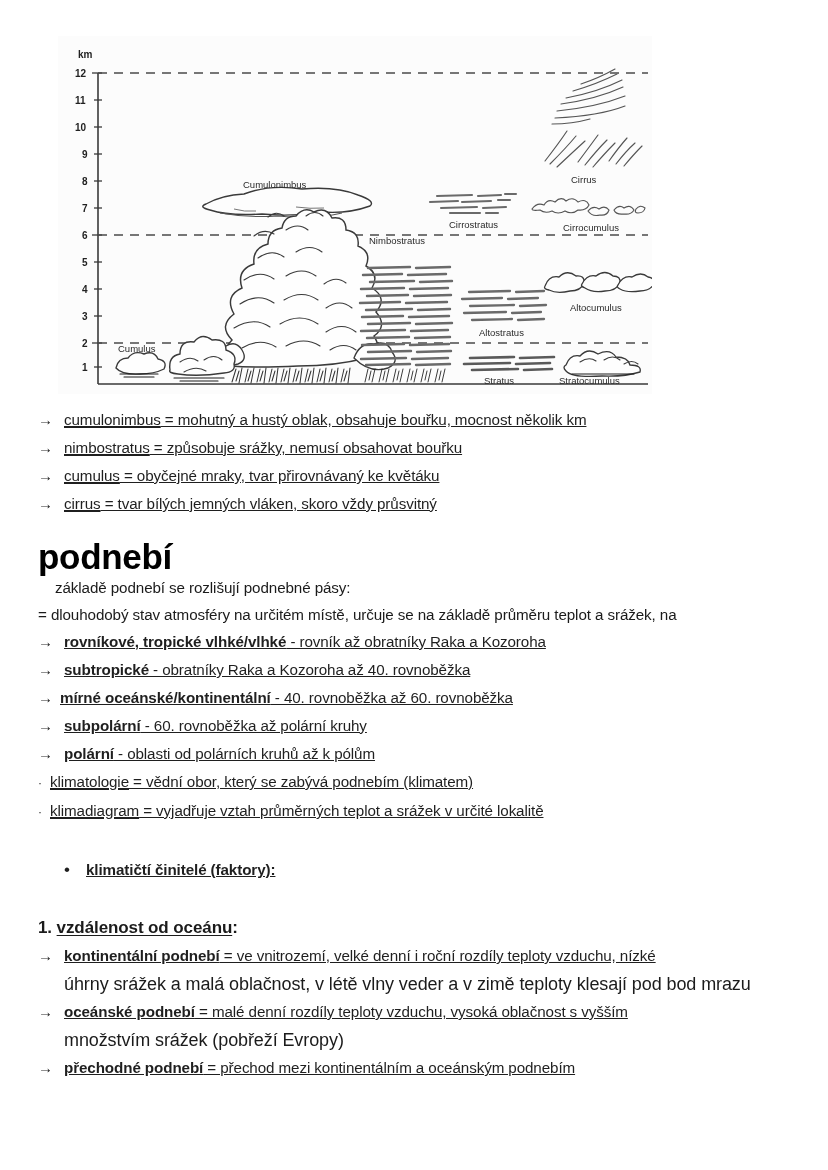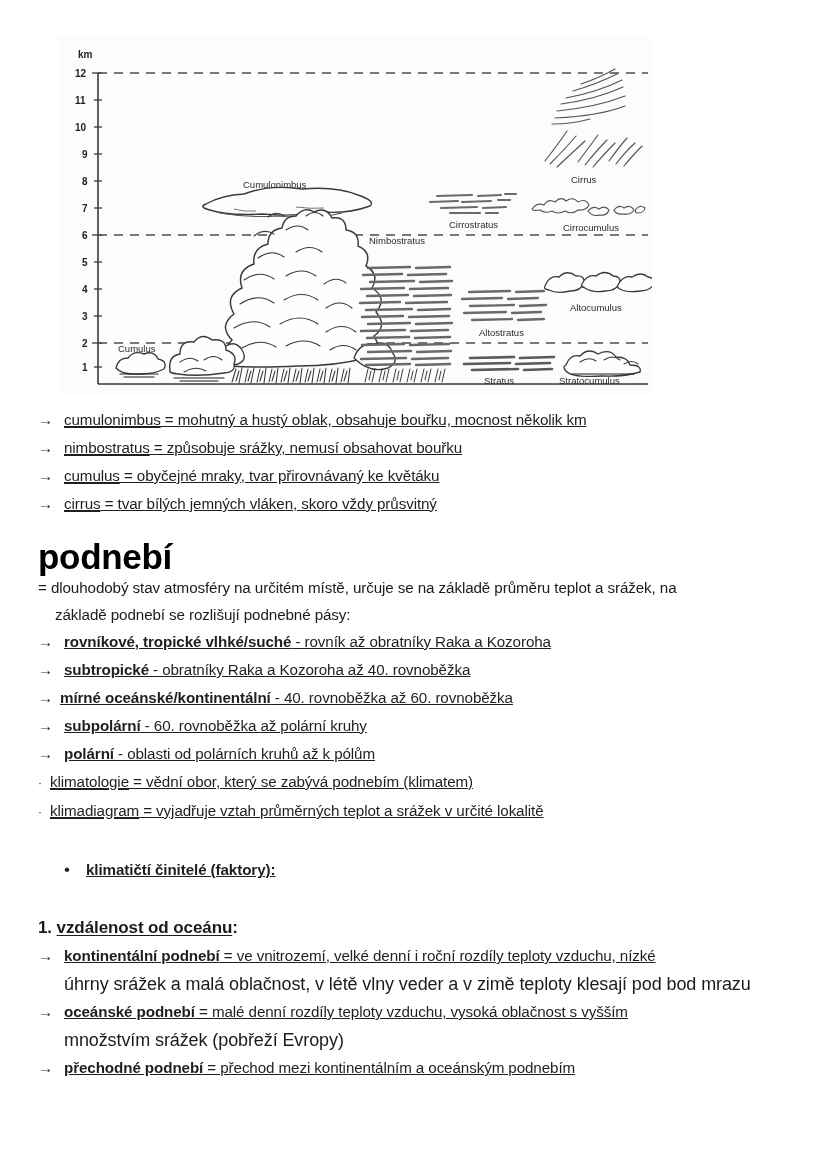--- a/index.html
+++ b/index.html
@@ -414,26 +414,26 @@
   </div>
   <div class="arrow-row">
     <span class="arrow-mark">→</span>
     <span class="txt"><span class="u">cirrus</span><span> = tvar bílých jemných vláken, skoro vždy průsvitný</span></span>
   </div>
 
   <div class="spacer-md"></div>
 
   <div id="heading-podnebi">podnebí</div>
 
+  <div class="def-line def-indent">základě podnebí se rozlišují podnebné pásy:</div>
   <div class="def-line">= dlouhodobý stav atmosféry na určitém místě, určuje se na základě průměru teplot a srážek, na</div>
-  <div class="def-line def-indent">základě podnebí se rozlišují podnebné pásy:</div>
-
-  <div class="arrow-row">
-    <span class="arrow-mark">→</span>
-    <span class="txt"><span class="b">rovníkové, tropické vlhké/suché</span><span> - rovník až obratníky Raka a Kozoroha</span></span>
+
+  <div class="arrow-row">
+    <span class="arrow-mark">→</span>
+    <span class="txt"><span class="b">rovníkové, tropické vlhké/vlhké</span><span> - rovník až obratníky Raka a Kozoroha</span></span>
   </div>
   <div class="arrow-row">
     <span class="arrow-mark">→</span>
     <span class="txt"><span class="b">subtropické</span><span> - obratníky Raka a Kozoroha až 40. rovnoběžka</span></span>
   </div>
   <div class="arrow-row">
     <span class="arrow-mark tight">→</span>
     <span class="txt"><span class="b">mírné oceánské/kontinentální</span><span> - 40. rovnoběžka až 60. rovnoběžka</span></span>
   </div>
   <div class="arrow-row">

